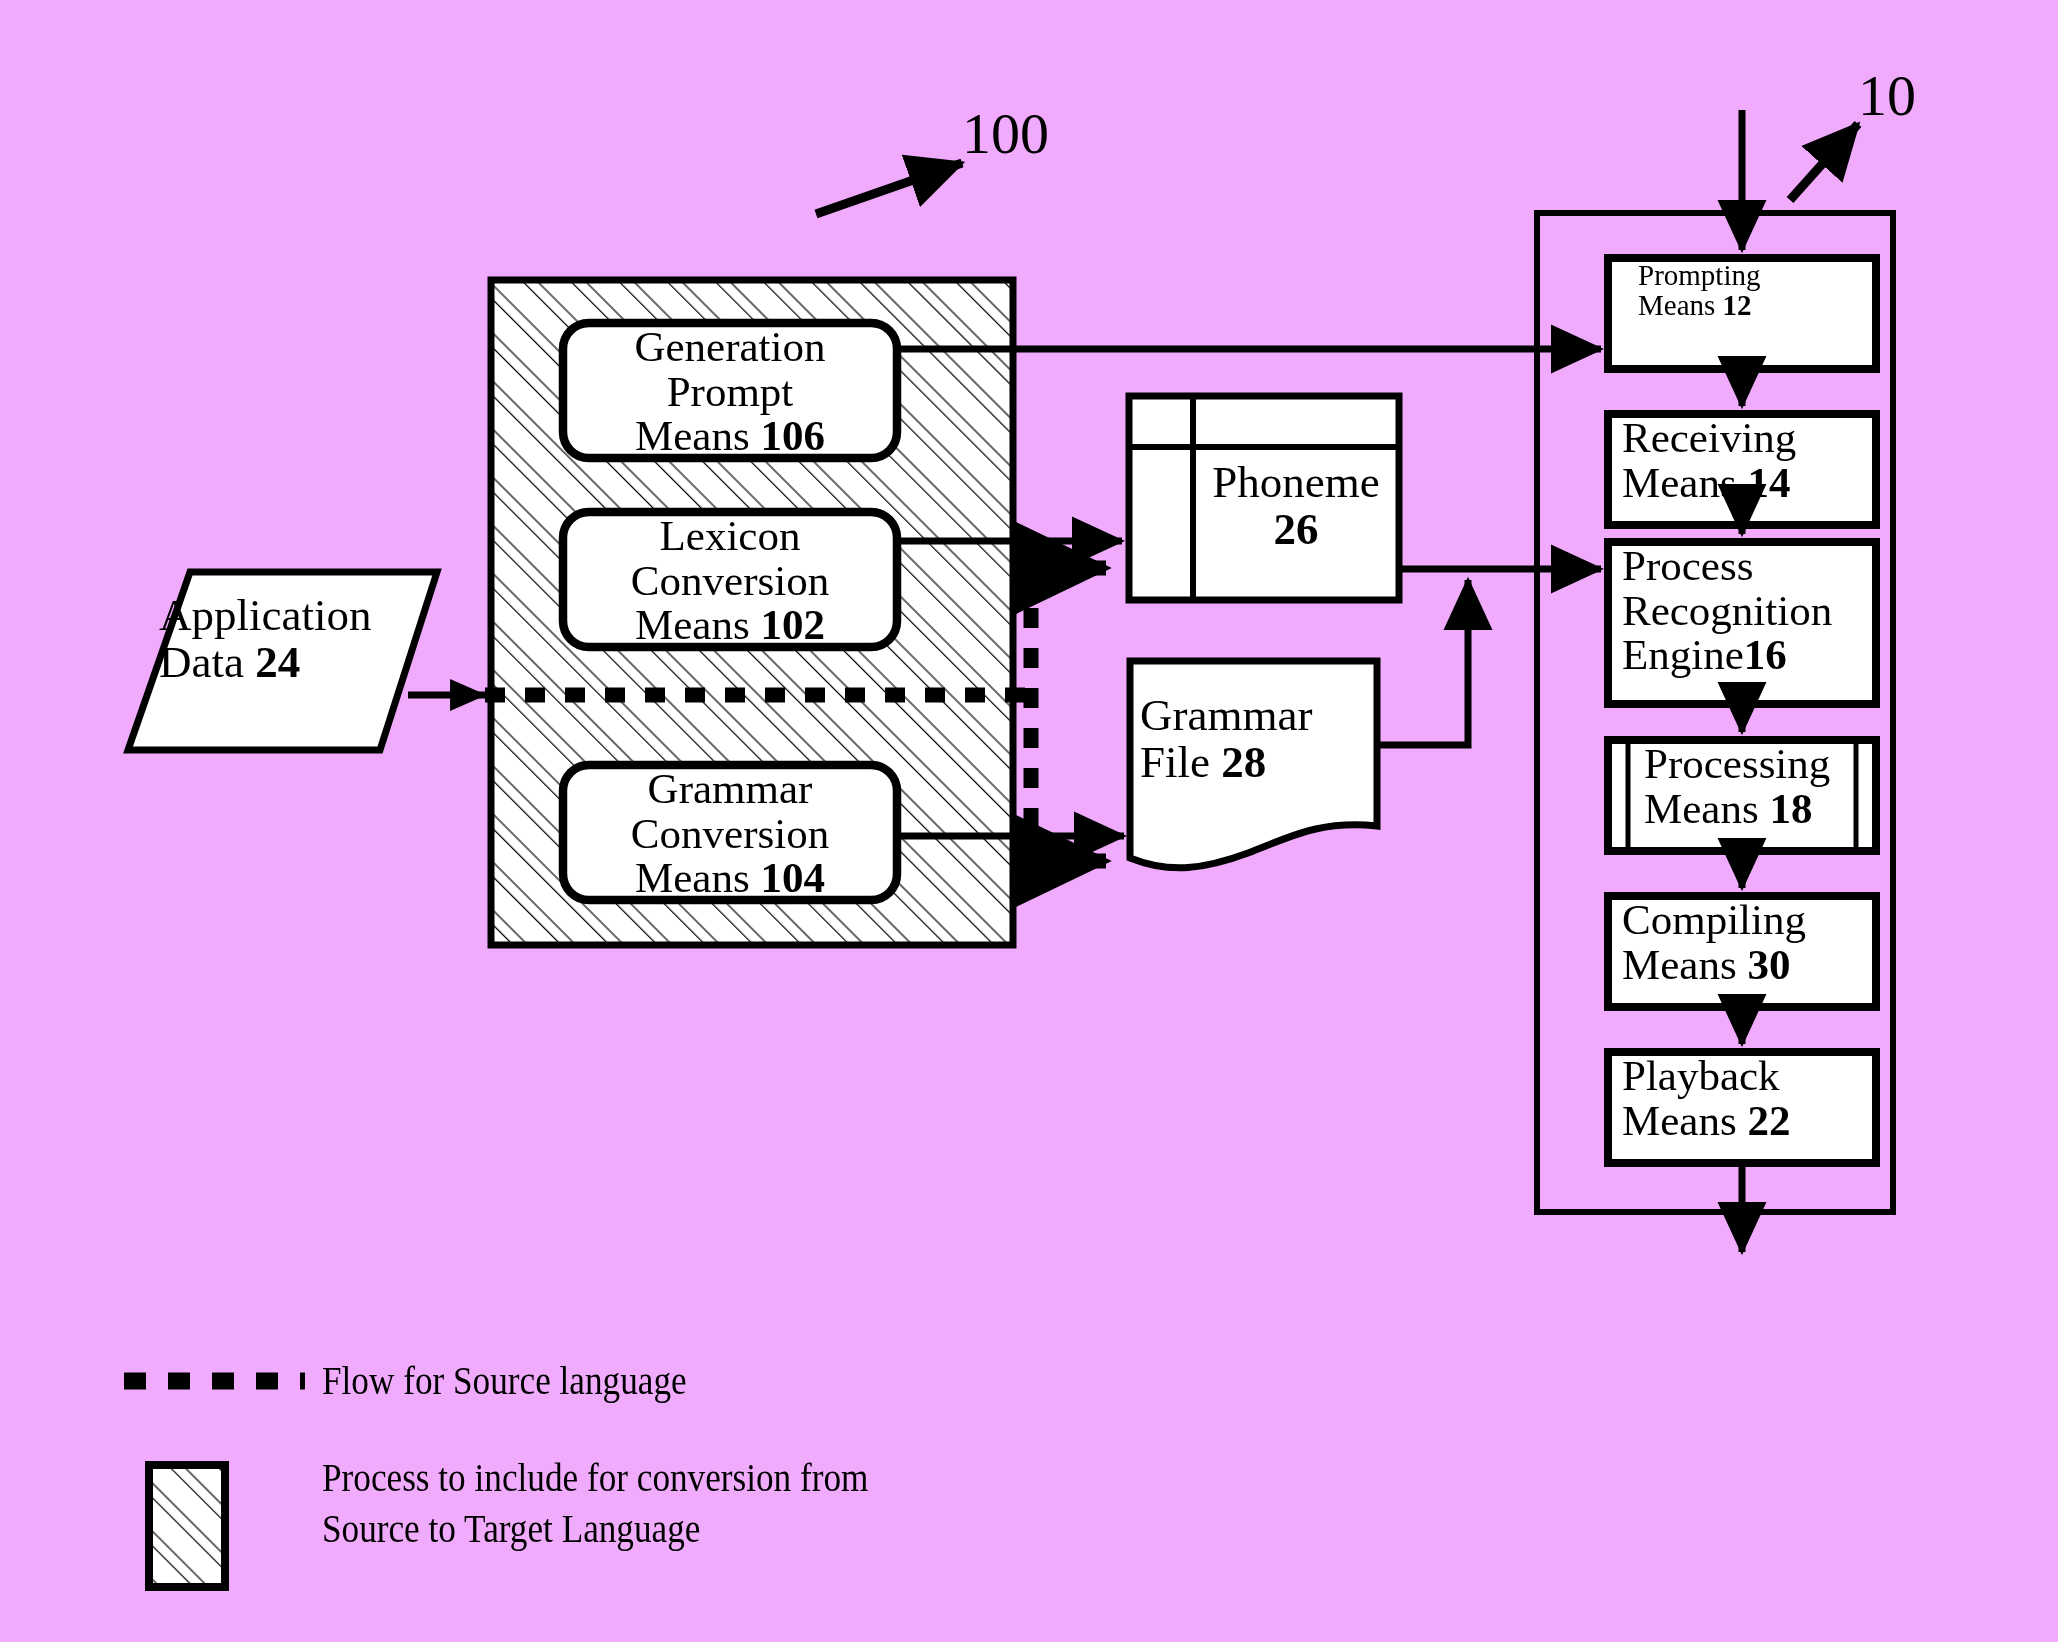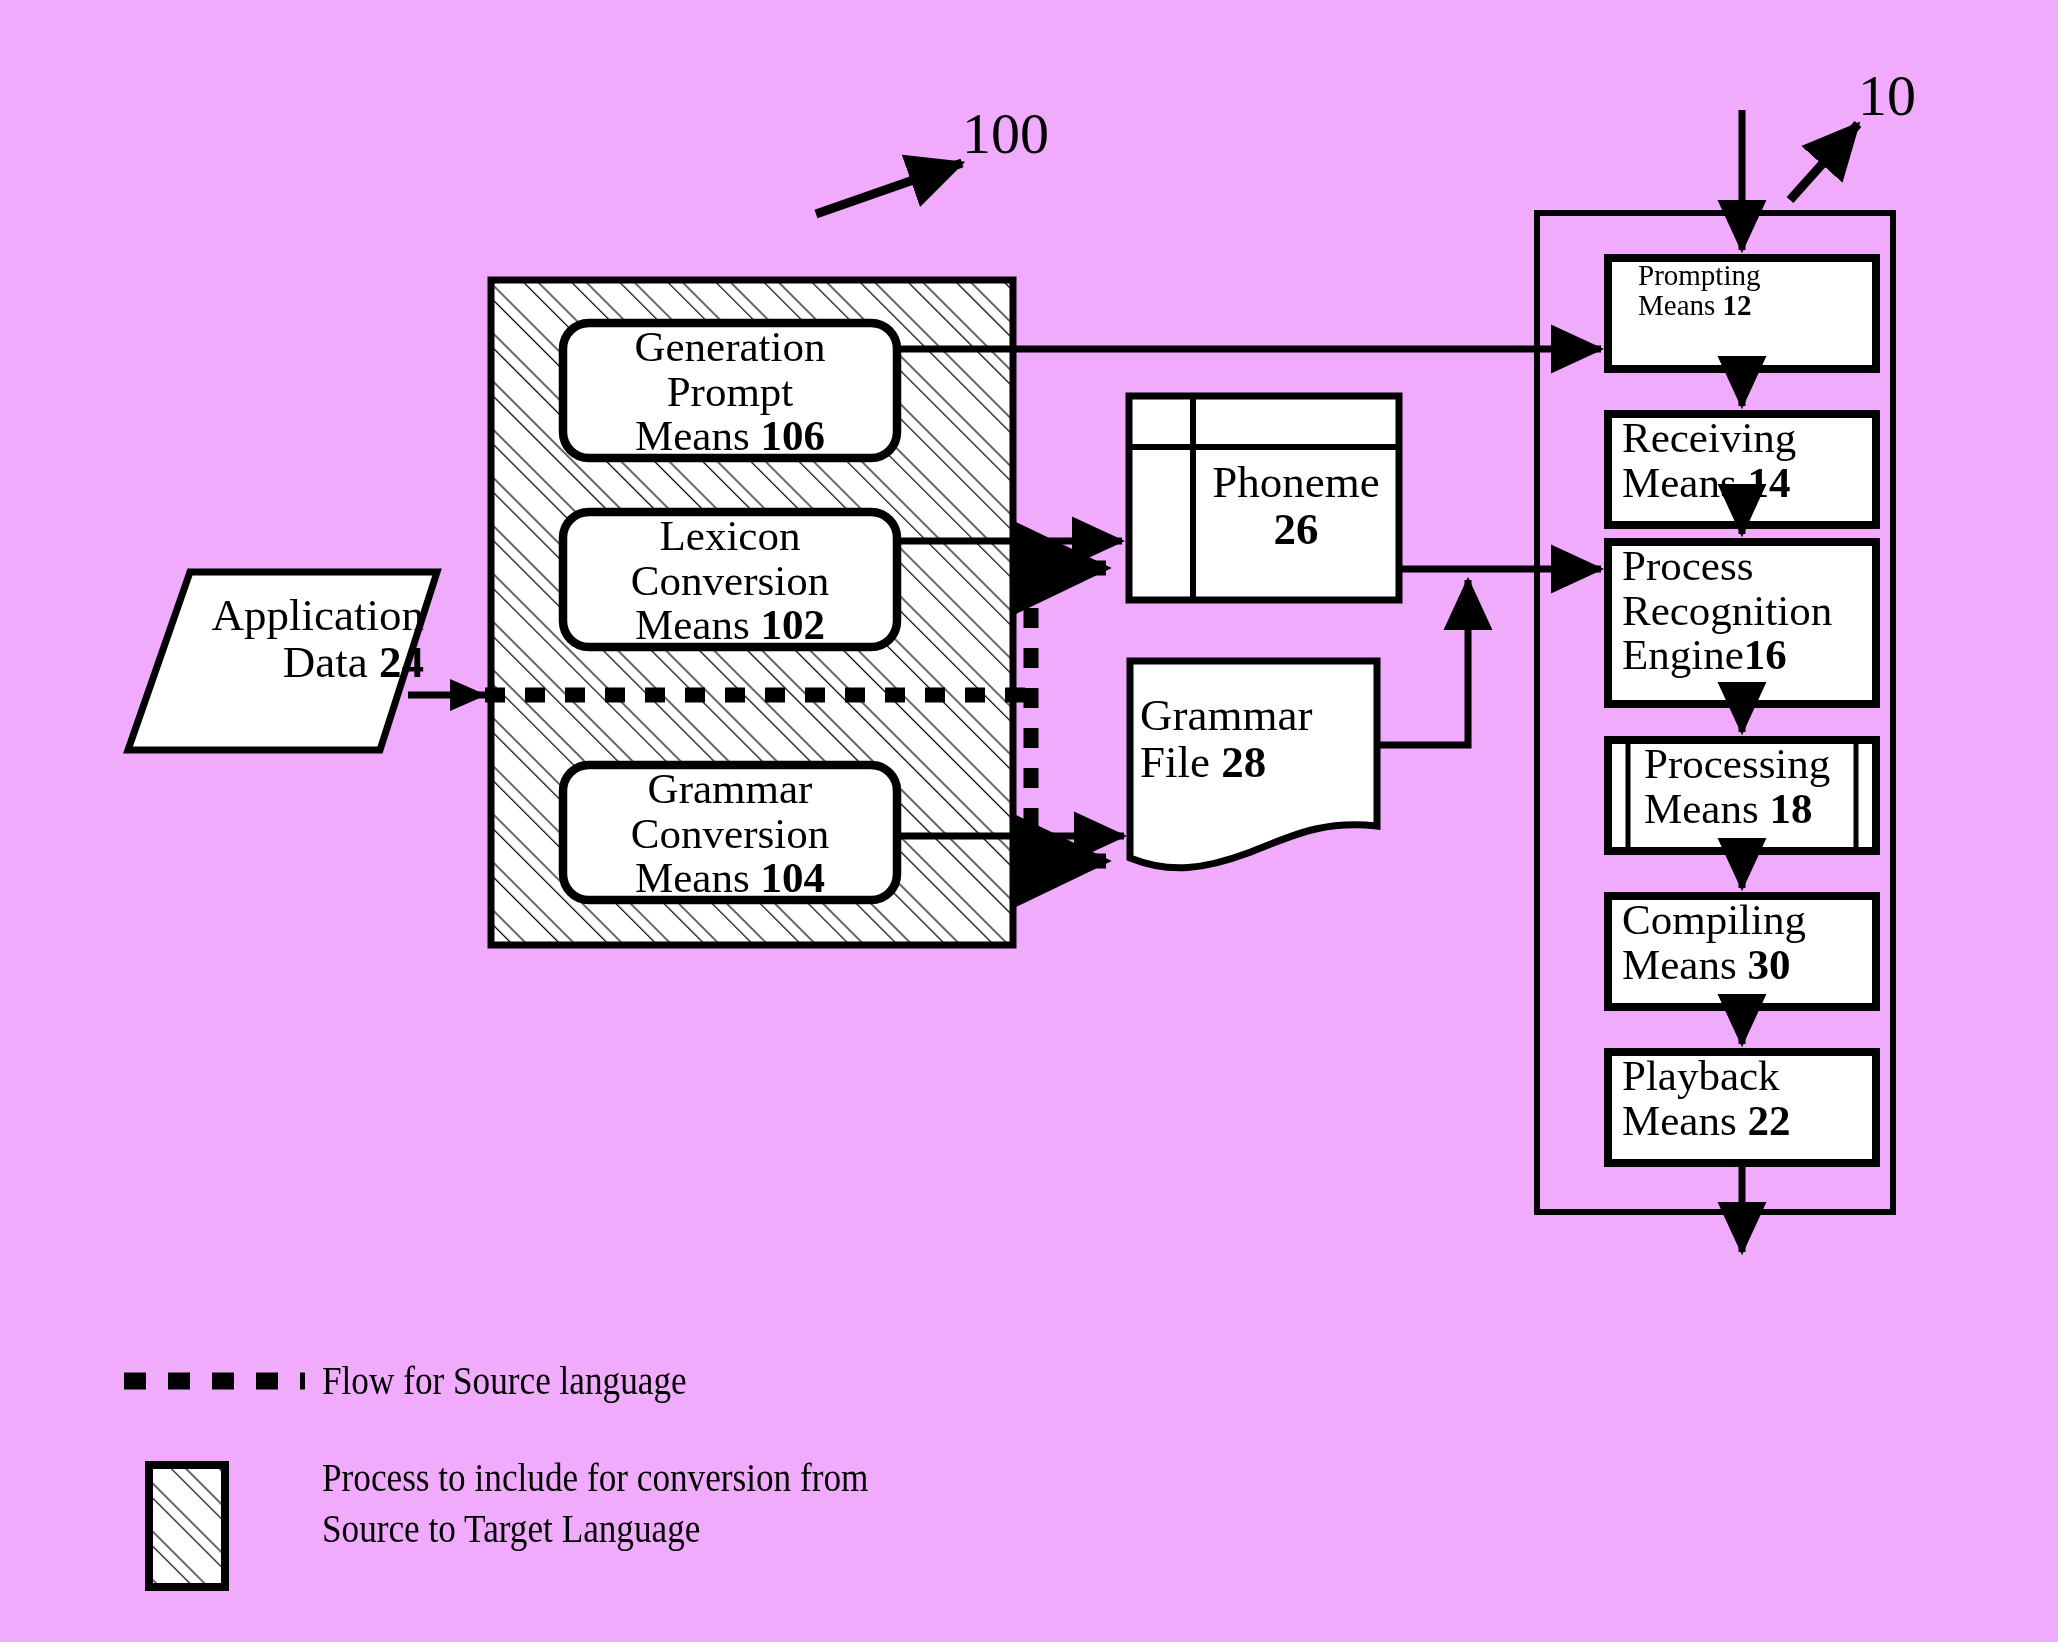--- a/index.html
+++ b/index.html
@@ -165,21 +165,21 @@
 
   <div class="lbl" style="left:563px;top:767px;width:334px;font-size:43px;">
     <div>Grammar</div>
     <div>Conversion</div>
     <div>
       <span>Means</span>
       <span class="ref">104</span>
     </div>
   </div>
 
-  <div class="lbl" style="left:174px;top:592px;width:250px;font-size:45px;text-align:right;">
+  <div class="lbl" style="left:159px;top:592px;width:250px;font-size:45px;text-align:left;">
     <div>Application</div>
     <div>
       <span>Data</span>
       <span class="ref">24</span>
     </div>
   </div>
 
   <div class="lbl" style="left:1196px;top:459px;width:200px;font-size:45px;">
     <div>Phoneme</div>
     <div class="ref">26</div>

